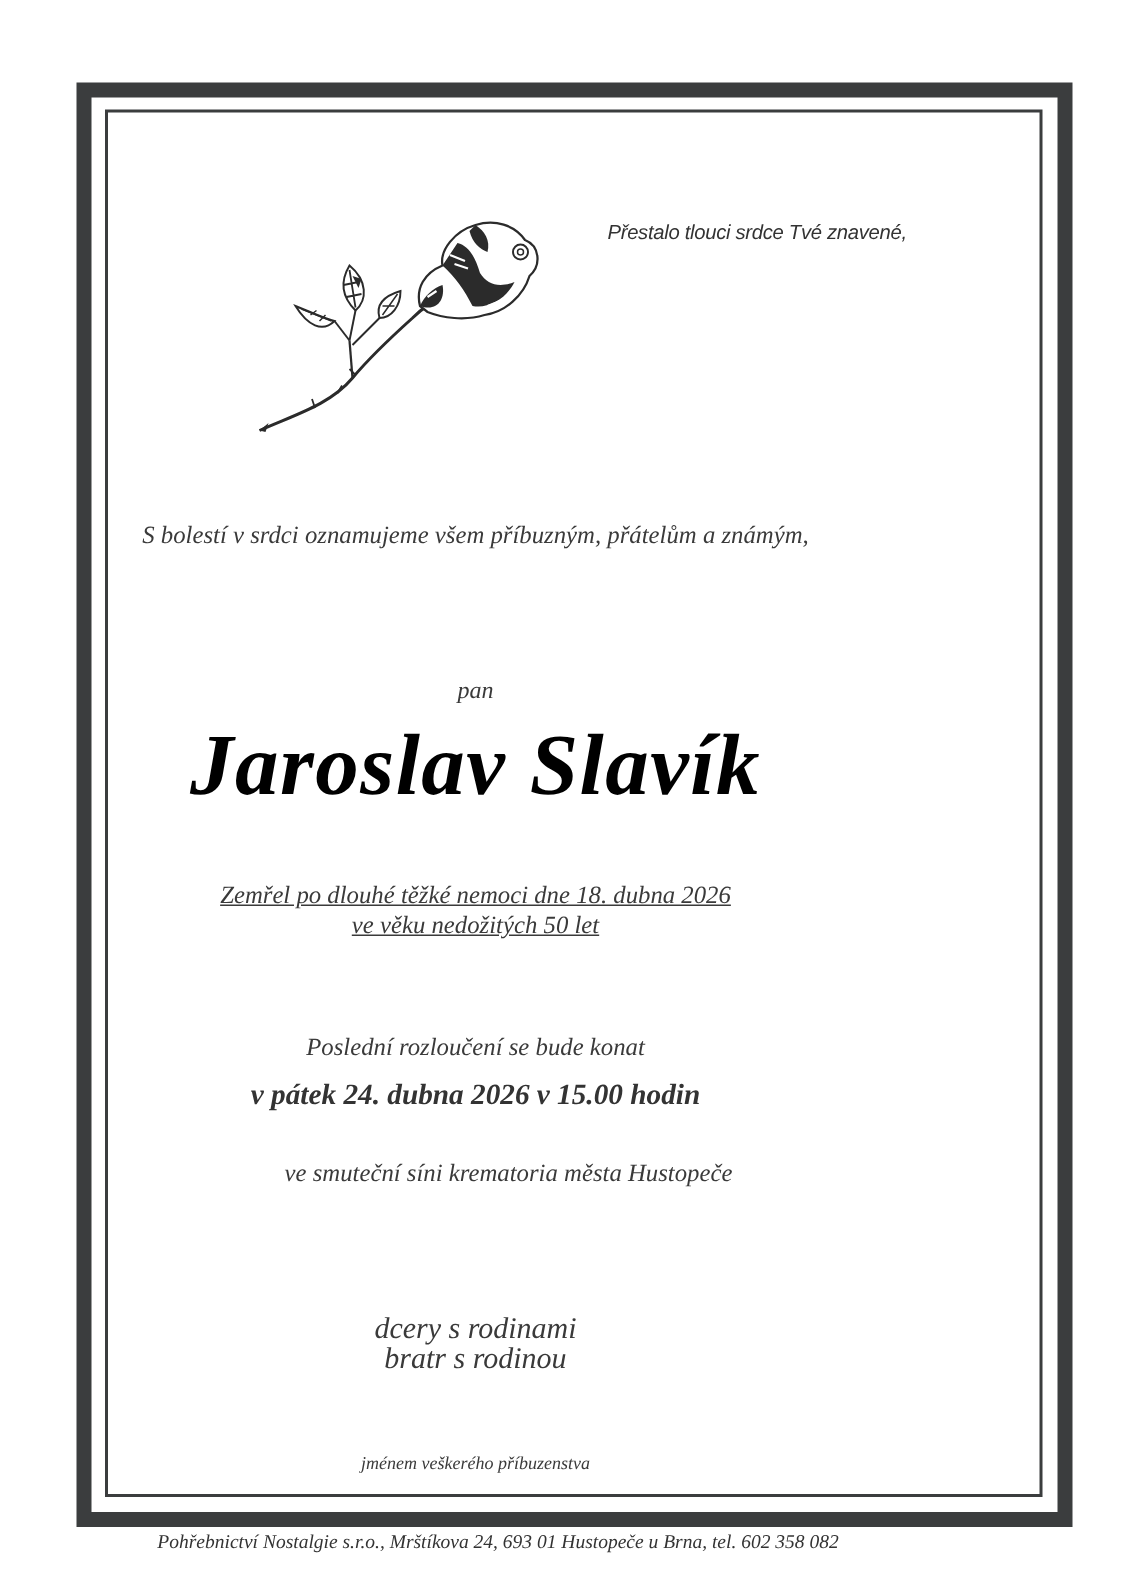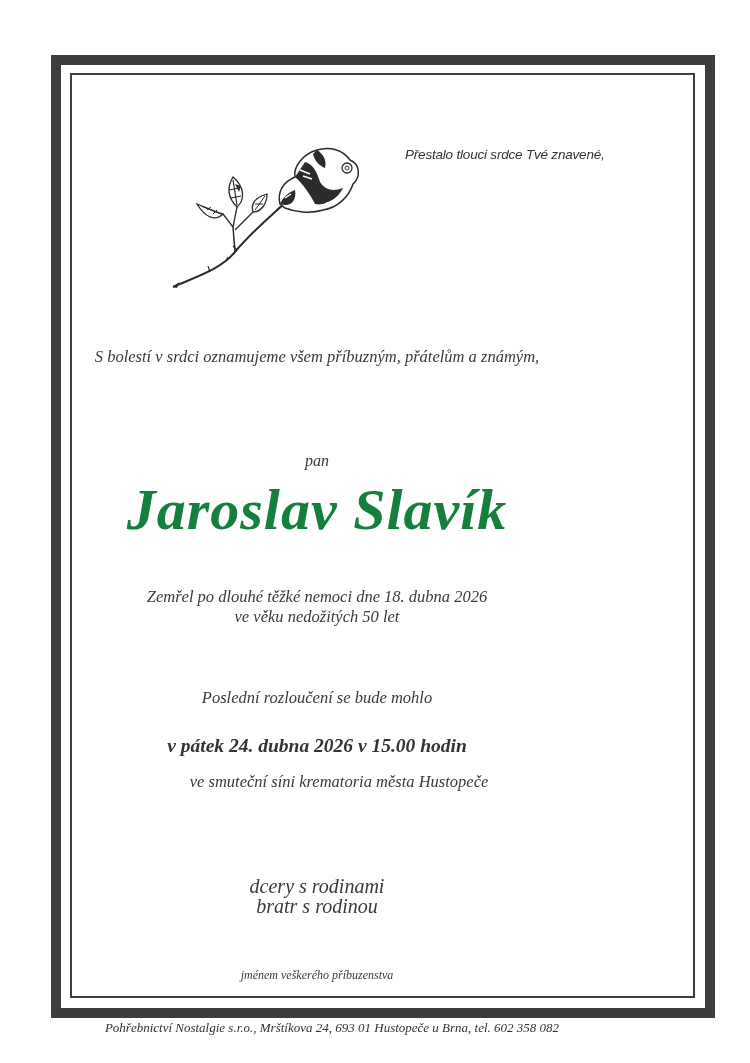--- a/index.html
+++ b/index.html
@@ -66,35 +66,36 @@
     }
     .pan {
       top: 412px;
       font-size: 16px;
       margin-top: 40px;
     }
     .name {
       top: 470px;
       font-size: 58px;
       font-weight: bold;
-      color: #15803d;
+      color: #000000;
       letter-spacing: 1px;
       line-height: 80px;
     }
     .death {
       top: 587px;
       font-size: 16.5px;
       line-height: 20px;
+      text-decoration: underline;
     }
     .farewell {
       top: 688px;
       font-size: 16.5px;
     }
     .datetime {
-      top: 735px;
+      top: 720px;
       font-size: 19.5px;
       font-weight: bold;
       color: #333;
     }
     .place {
       top: 772px;
       font-size: 16.5px;
       padding-left: 22px;
     }
     .mourners {
@@ -164,21 +165,21 @@
 
 <div class="center pan">pan</div>
 
 <div class="center name">Jaroslav Slavík</div>
 
 <div class="center death">
   <div>Zemřel po dlouhé těžké nemoci dne 18. dubna 2026</div>
   <div>ve věku nedožitých 50 let</div>
 </div>
 
-<div class="center farewell">Poslední rozloučení se bude mohlo</div>
+<div class="center farewell">Poslední rozloučení se bude konat</div>
 
 <div class="center datetime">v pátek 24. dubna 2026 v 15.00 hodin</div>
 
 <div class="center place">ve smuteční síni krematoria města Hustopeče</div>
 
 <div class="center mourners">
   <div>dcery s rodinami</div>
   <div>bratr s rodinou</div>
 </div>
 

